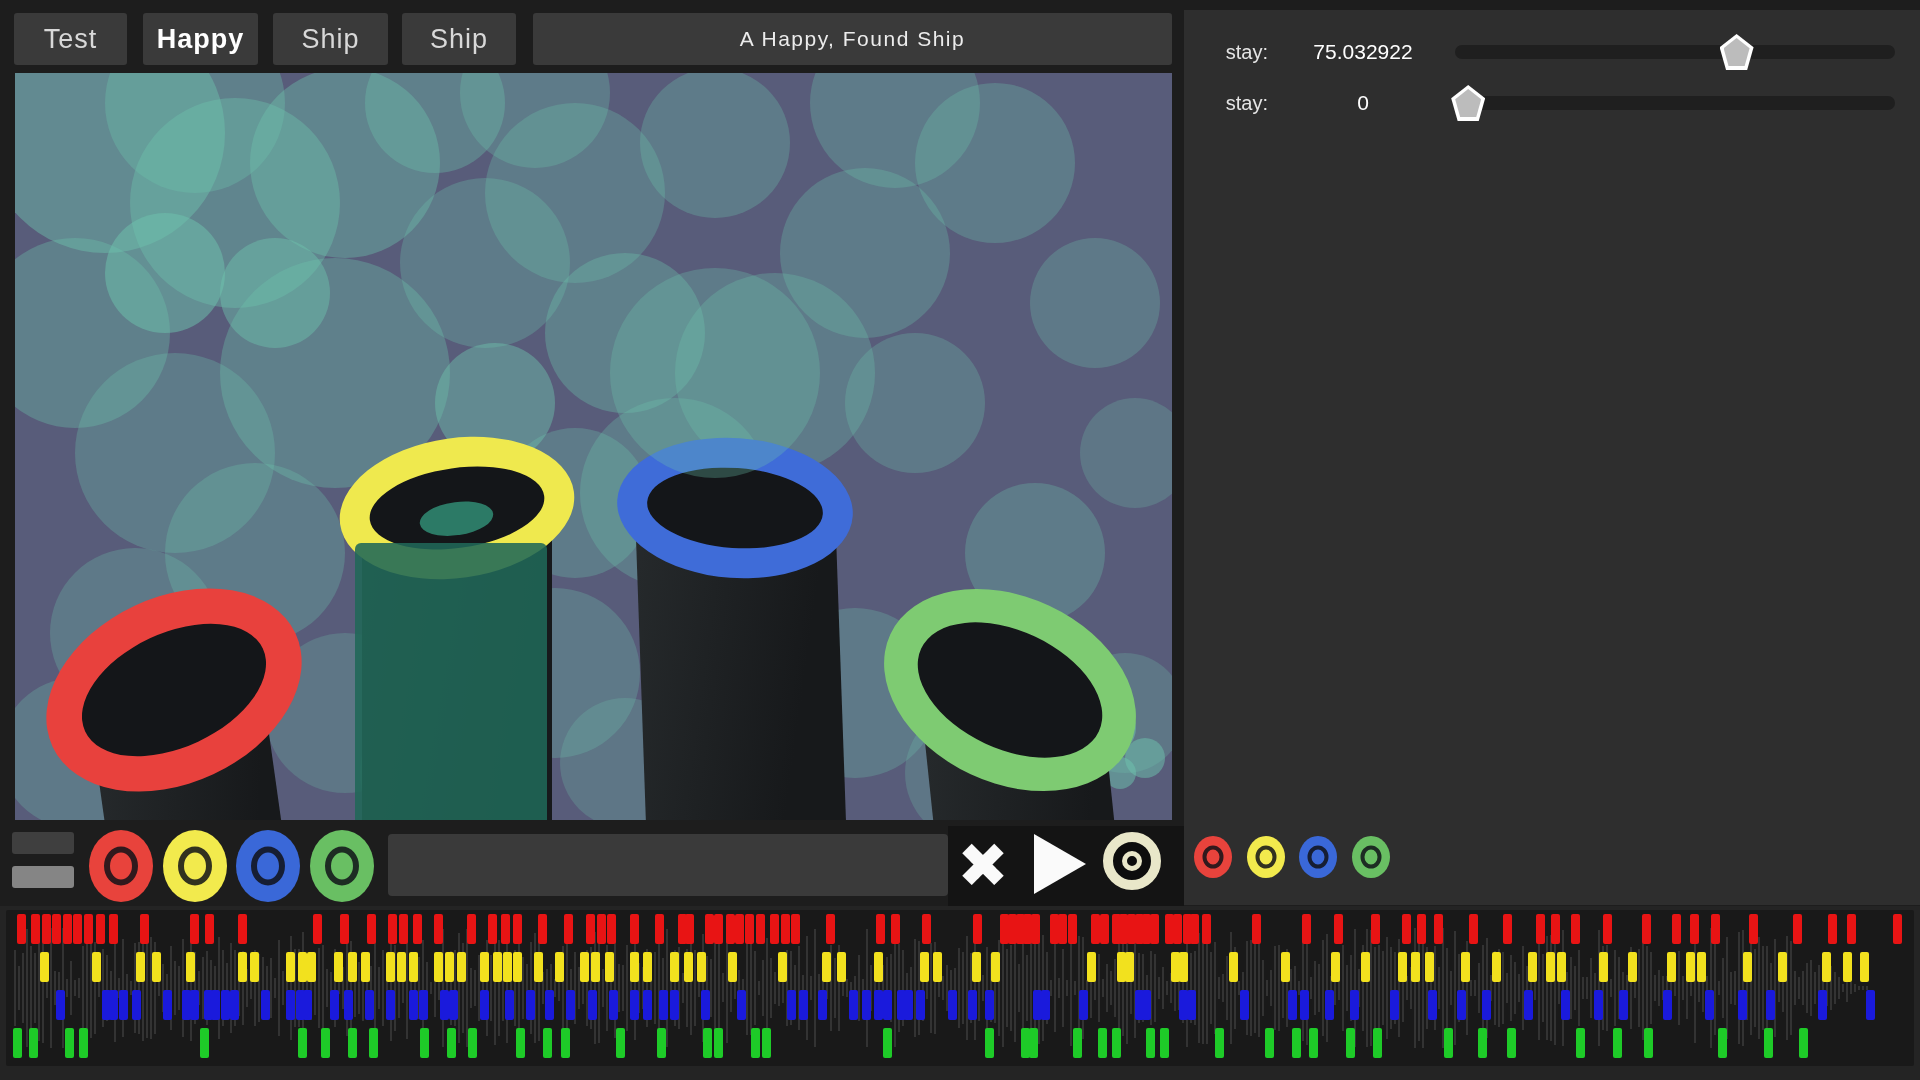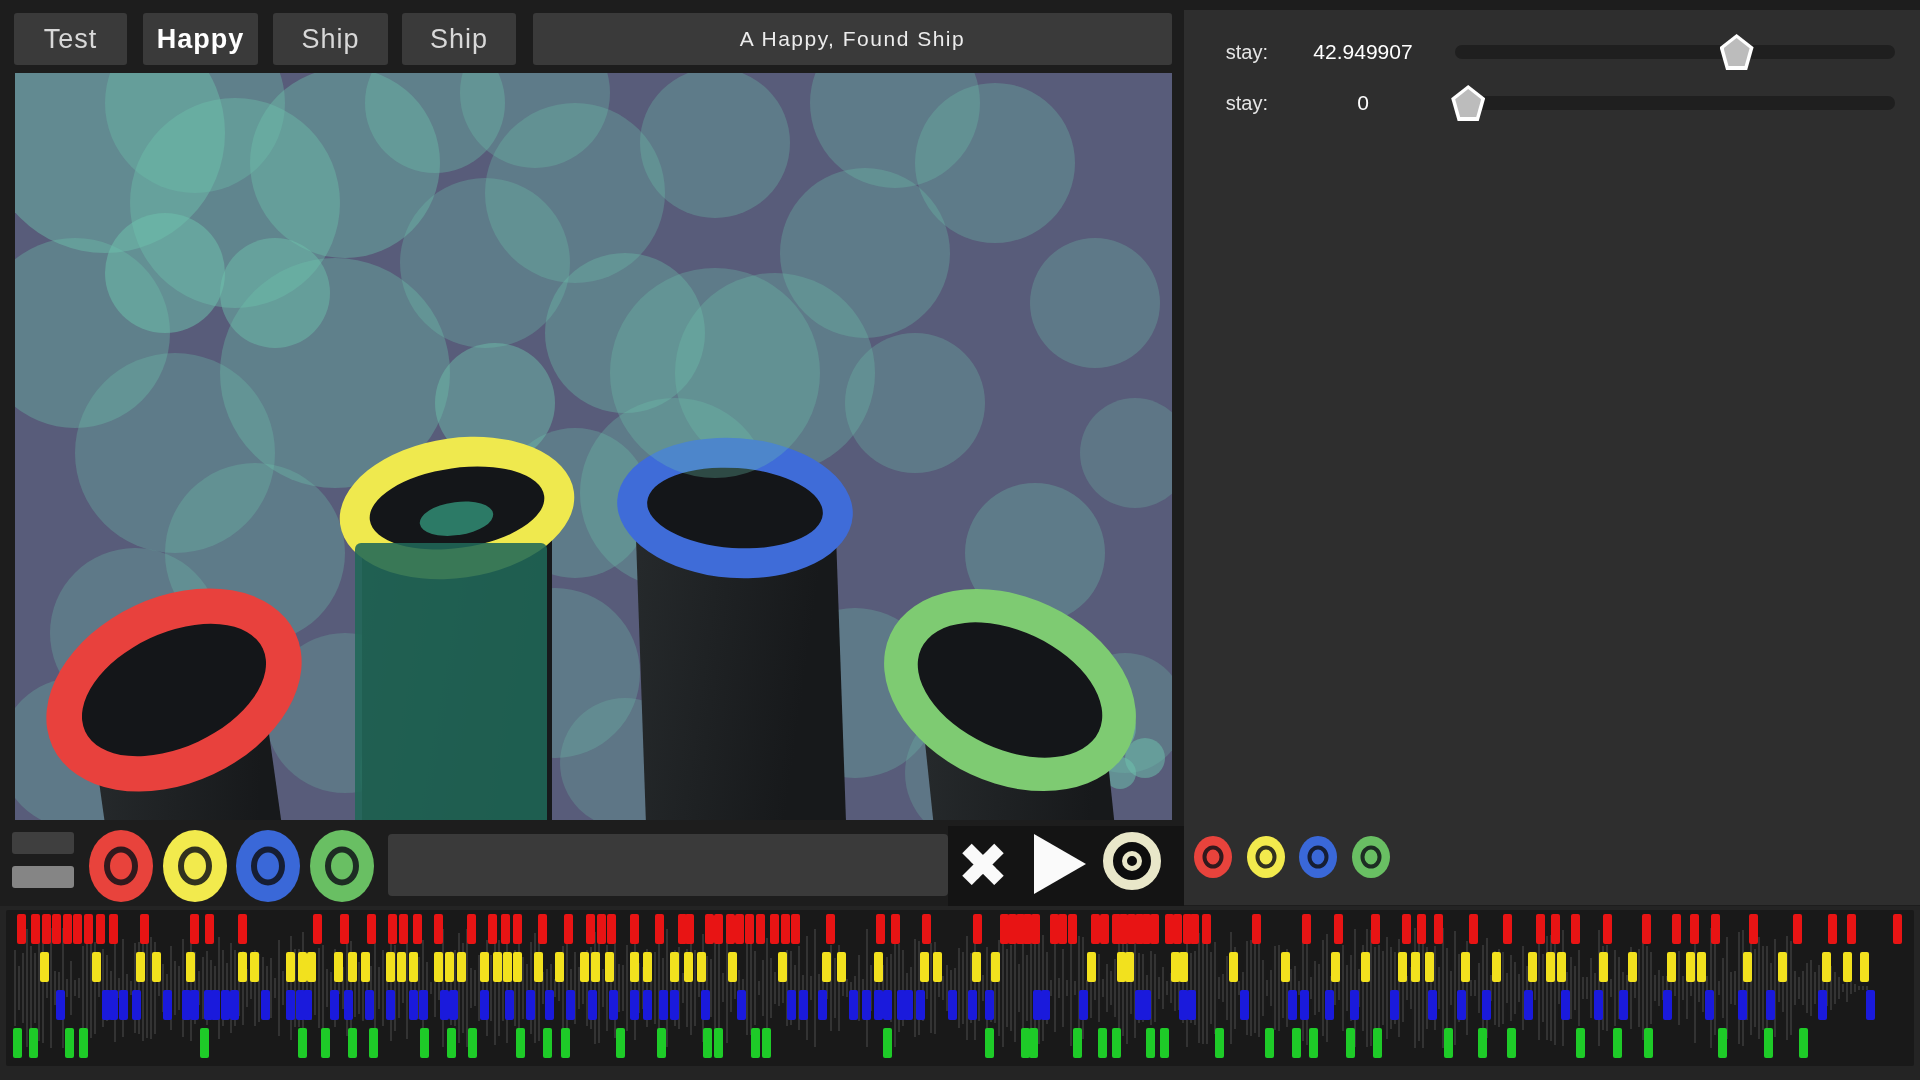--- a/index.html
+++ b/index.html
@@ -62,21 +62,21 @@
 <body>
 
 <div class="btn" style="left:14px;width:113px" data-name="quit-button">Test</div>
 <div class="btn" style="left:143px;width:115px" data-name="save-button">Happy</div>
 <div class="btn" style="left:273px;width:115px" data-name="info-button">Ship</div>
 <div class="btn" style="left:402px;width:114px" data-name="test-button">Ship</div>
 <div class="titlebar" data-name="song-title">A Happy, Found Ship</div>
 
 <div class="rightpanel" data-name="settings-panel"></div>
 <div class="ctl-label" style="left:1138px;top:41px" data-name="time-label">stay:</div>
-<div class="ctl-value" style="left:1278px;top:40px" data-name="time-value">42.949907</div>
+<div class="ctl-value" style="left:1278px;top:40px" data-name="time-value">75.032922</div>
 <div class="slider-track" style="left:1455px;top:45px" data-name="time-slider-track"></div>
 <div class="pent-handle" id="time-handle" style="top: 34px; left: 1719.6px;" data-name="time-slider-handle"></div>
 <div class="ctl-label" style="left:1138px;top:92px" data-name="stay-label">stay:</div>
 <div class="ctl-value" style="left:1278px;top:91px" data-name="stay-value">0</div>
 <div class="slider-track" style="left:1455px;top:96px" data-name="stay-slider-track"></div>
 <div class="pent-handle" id="stay-handle" style="top: 85px; left: 1451.2px;" data-name="stay-slider-handle"></div>
 
 <div class="viewport" id="scene" data-name="game-viewport">
     <div class="bubble" data-name="bokeh-bubble" style="left: -30px; top: -60px; width: 240px; height: 240px; opacity: 0.45;"></div>
     <div class="bubble" data-name="bokeh-bubble" style="left: 115px; top: 25px; width: 210px; height: 210px; opacity: 0.4;"></div>

